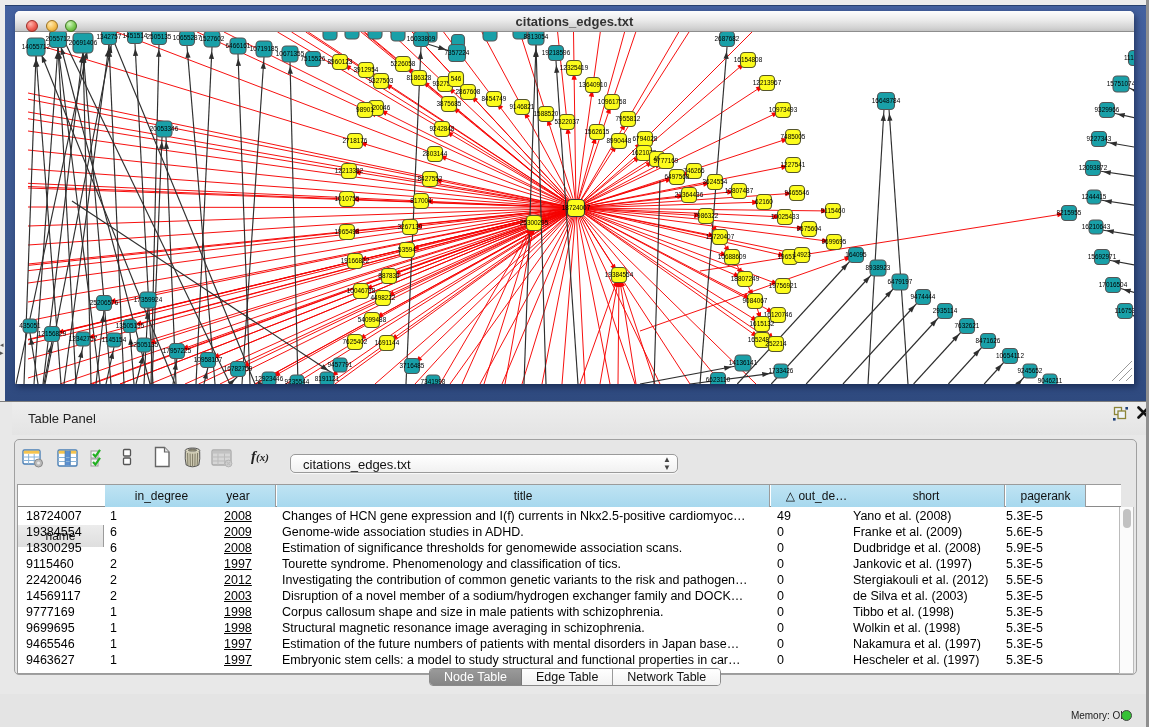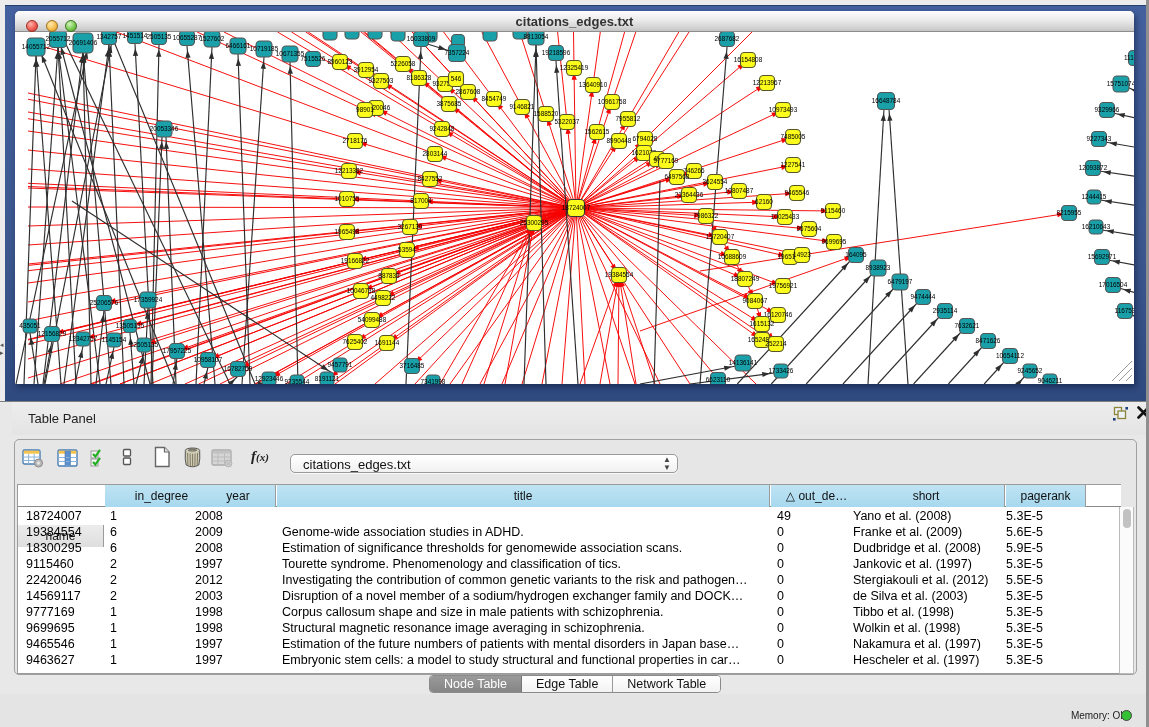--- a/index.html
+++ b/index.html
@@ -33,29 +33,29 @@
 #thead { position:absolute; left:0; top:0; width:100%; height:22px; background:#fff;
   border-bottom:1px solid #8a8a8a; font-size:12px; color:#111; }
 #thead .h { position:absolute; top:0; height:22px; line-height:22px; text-align:center;
   border-right:1px solid #9b9b9b; background:linear-gradient(#bfe3f3,#a7d8ee); }
 #thead .h.gray { background:linear-gradient(#ececec,#dedede);margin-top:40px; }
 #tbody { position:absolute; left:0; top:23px; width:100%; font-size:12.5px; color:#000; }
 .trow { position:relative; height:16px; line-height:16px; white-space:nowrap; }
 .trow div { position:absolute; top:0; height:16px; overflow:hidden; }
 .c0 { left:8px;  width:92px; }
 .c1 { left:92px; width:90px; }
-.c2 { left:177px; width:70px; }
+.c2 { left:206px; width:70px;text-decoration:underline; }
 .c3 { left:264px; width:490px; }
 .c4 { left:759px; width:70px; }
 .c5 { left:835px; width:160px; }
 .c6 { left:988px; width:100px; }
 #vscroll { position:absolute; right:2px; top:67px; width:15px; height:167px; background:#fbfbfb;
   border:1px solid #bbb; border-top:none; }
 #vthumb { position:absolute; left:3px; top:2px; width:8px; height:19px; background:#c2c2c2; border-radius:4px; }
-#tabs { position:absolute; left:429px; top:273px; height:18px; display:flex;
+#tabs { position:absolute; left:429px; top:266px; height:18px; display:flex;
   border:1px solid #8a8a8a; border-radius:4px; overflow:hidden; background:#fff; }
 .tab { padding:0 14px; font-size:12.5px; line-height:17px; color:#111; background:linear-gradient(#fff,#f2f2f2); border-right:1px solid #999; }
 .tab.sel { background:linear-gradient(#9a9a9a,#858585); color:#fff; border-right:1px solid #777; }
 #status { position:absolute; left:0; top:694px; width:1146px; height:33px; background:#e4e4e4; }
 #memok { position:absolute; right:19px; top:16px; font-size:10px; color:#222; }
 #memdot { position:absolute; right:14px; top:16px; width:11px; height:11px; border-radius:50%;
   background:#35c135; border:1.5px solid #444; }
 #rstrip { position:absolute; left:1146px; top:0; width:3px; height:727px; background:#8f8f8f; }
 #lmarks { position:absolute; left:0px; top:341px; width:6px; height:16px; color:#555; font-size:7px; }
 </style></head>
@@ -815,20 +815,21 @@
         <div class="h" style="left:259px;width:493px">title</div>
         <div class="h" style="left:753px;width:92px">△ out_de…</div>
         <div class="h" style="left:830px;width:157px">short</div>
         <div class="h" style="left:988px;width:80px">pagerank</div>
       </div>
       <div id="tbody">
 <div class="trow">
             <div class="c0">18724007</div>
             <div class="c1">1</div>
             <div class="c2">2008</div>
+            <div class="c3">Changes of HCN gene expression and I(f) currents in Nkx2.5-positive cardiomyoc…</div>
             <div class="c4">49</div>
             <div class="c5">Yano et al. (2008)</div>
             <div class="c6">5.3E-5</div>
           </div>
 <div class="trow">
             <div class="c0">19384554</div>
             <div class="c1">6</div>
             <div class="c2">2009</div>
             <div class="c3">Genome-wide association studies in ADHD.</div>
             <div class="c4">0</div>

